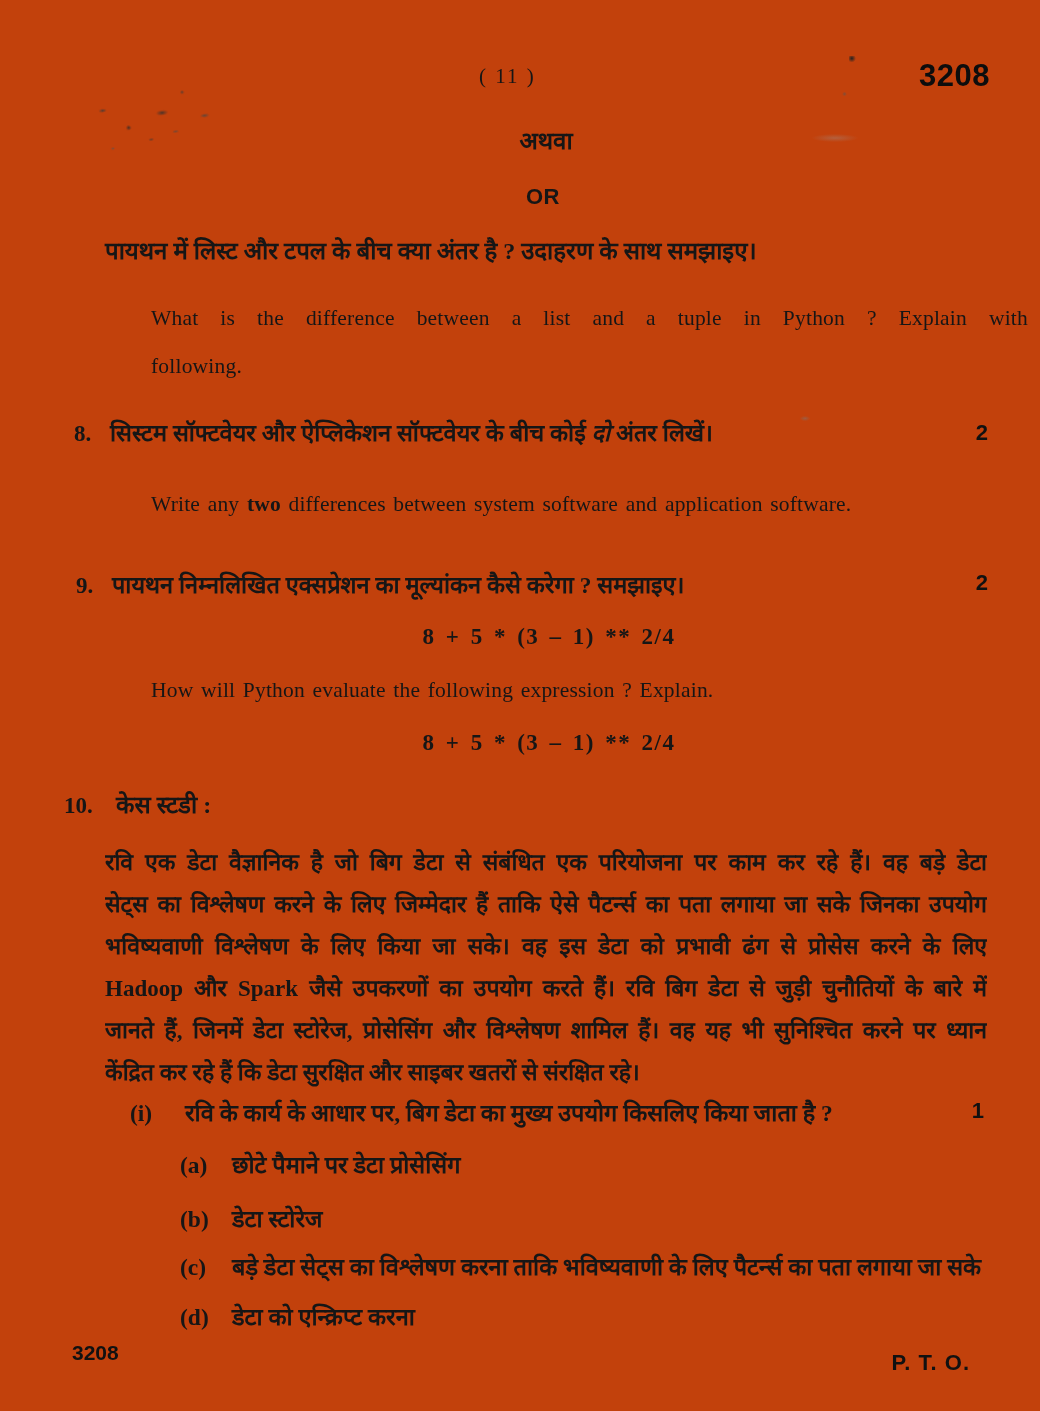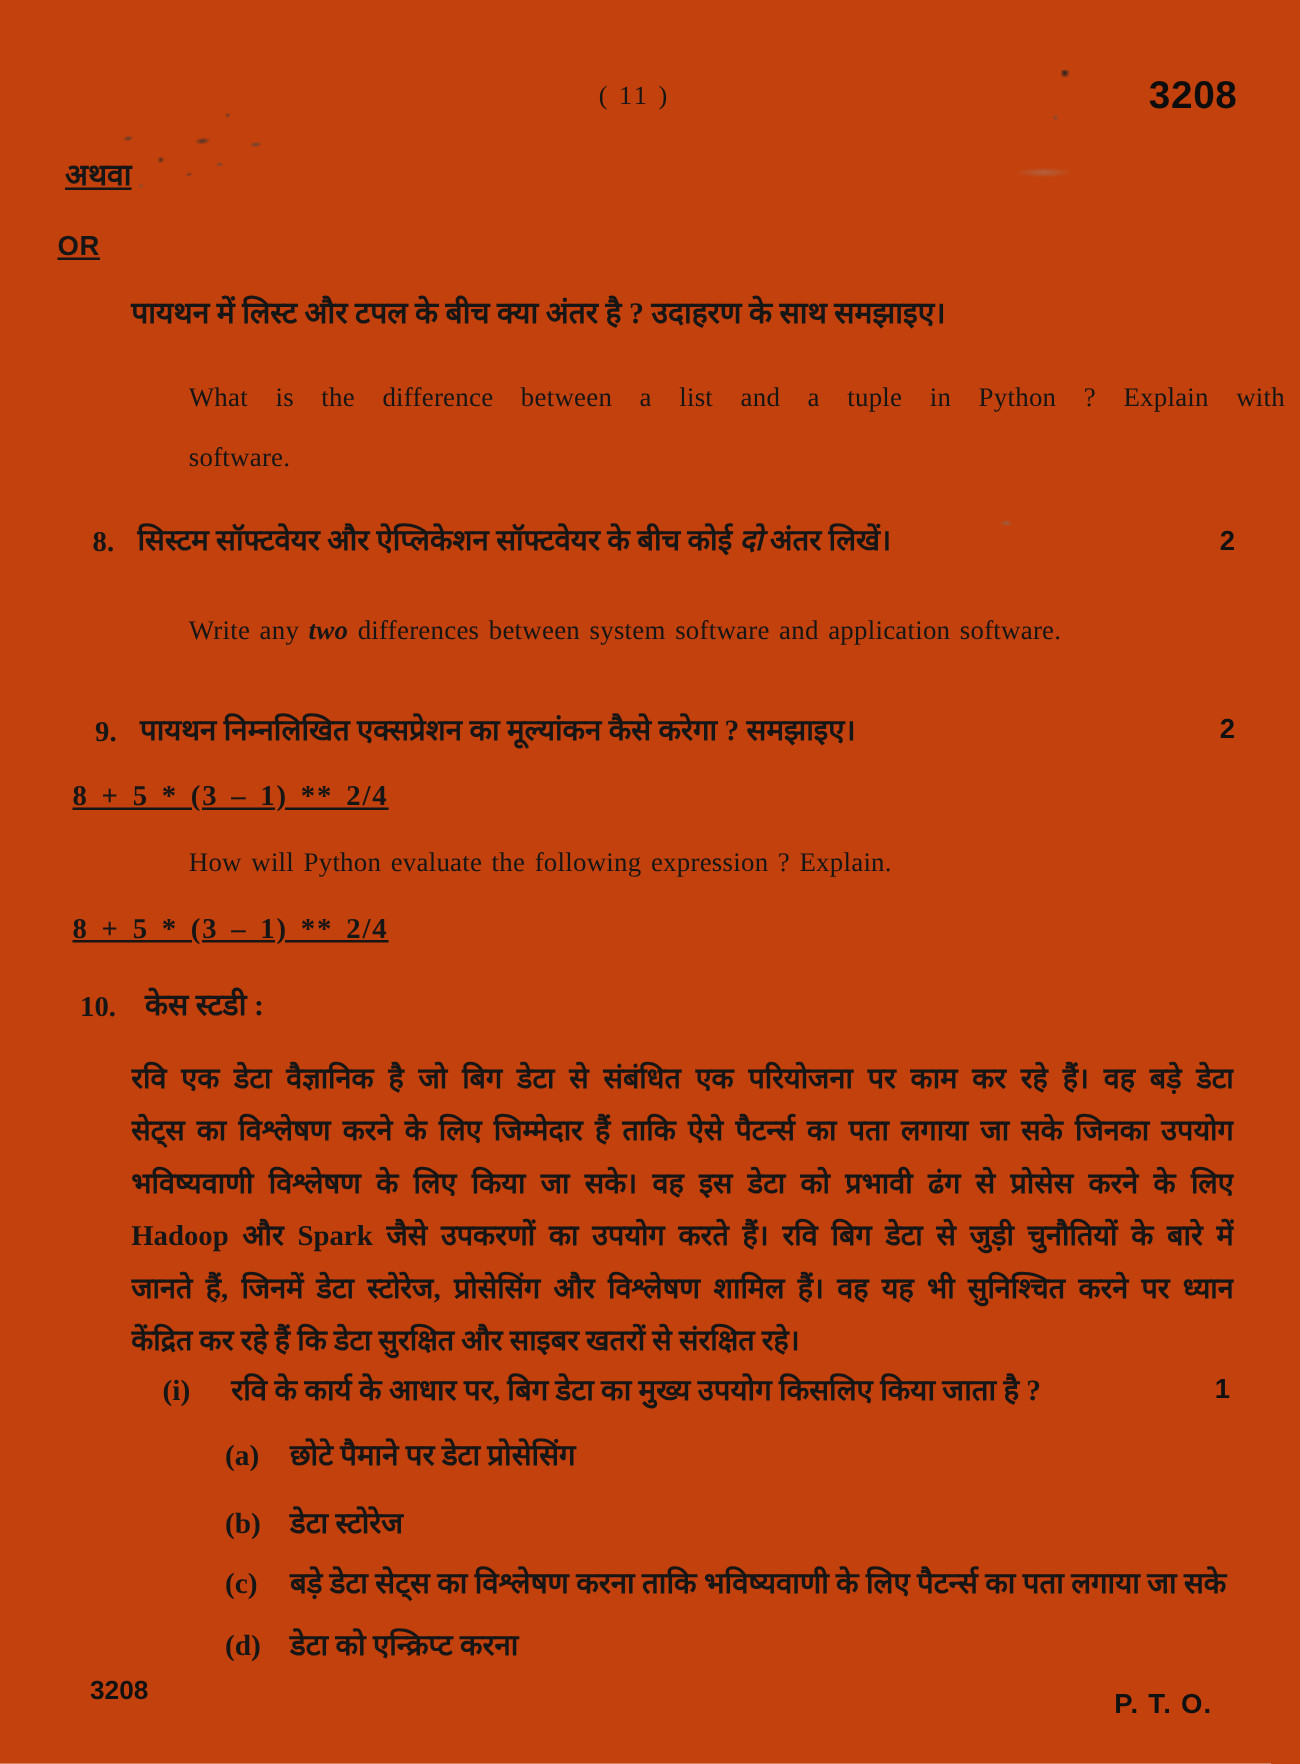--- a/index.html
+++ b/index.html
@@ -9,29 +9,29 @@
     margin:0 auto;
     background:#c2410c;
     font-family:"Liberation Serif","DejaVu Serif",serif;
     color:#161616;
     overflow:hidden;
   }
   
   .dev{font-weight:600;font-size:23.5px;line-height:1.3;}
   .eng{font-size:21.5px;letter-spacing:.2px;word-spacing:2px;margin-left:41px;}
   .abs{position:absolute;}
-  .center-line{left:0;width:100%;text-decoration:underline;}
+  .center-line{left:0;width:100%;text-align:center;}
   .qnum{font-weight:700;font-size:23px;}
   .marks{
     position:absolute;right:52px;
     font-family:"Liberation Sans","DejaVu Sans",sans-serif;
     font-weight:700;font-size:22px;color:#111;
   }
   .em-hi{font-style:italic;font-weight:800;}
-  .em-en{font-style:italic;font-weight:700;}
+  .em-en{font-weight:700;}
   .expr{
     font-size:23px;letter-spacing:1.5px;word-spacing:3px;
     font-weight:600;
   }
   .just{text-align:justify;text-align-last:justify;}
   .case-line{
     display:block;height:42px;line-height:42px;
     text-align:justify;text-align-last:justify;
     white-space:nowrap;overflow:hidden;
   }
@@ -96,21 +96,21 @@
   <div class="abs" style="left:479px;top:64px;font-size:21px;letter-spacing:2px;">( 11 )</div>
   <div class="abs paper-code-top" style="right:50px;top:58px;">3208</div>
 
   <div class="abs center-line dev" style="top:126px;font-size:24px;font-weight:700;text-indent:52px;">अथवा</div>
   <div class="abs center-line" style="top:184px;font-size:22px;font-weight:700;font-family:'Liberation Sans','DejaVu Sans',sans-serif;text-indent:46px;letter-spacing:.5px;">OR</div>
 
   <div class="abs dev" style="left:105px;top:236px;font-size:24px;">पायथन में लिस्ट और टपल के बीच क्या अंतर है ? उदाहरण के साथ समझाइए।</div>
 
   <div class="abs eng" style="left:110px;top:294px;width:877px;line-height:48px;">
     <span class="just" style="display:block;white-space:nowrap;overflow:hidden;">What is the difference between a list and a tuple in Python ? Explain with</span>
-    <span style="display:block;">software.</span>
+    <span style="display:block;">following.</span>
   </div>
 
   <div class="abs qnum" style="left:74px;top:421px;">8.</div>
   <div class="abs dev" style="left:110px;top:418px;width:800px;"><span>सिस्टम सॉफ्टवेयर और ऐप्लिकेशन सॉफ्टवेयर के बीच कोई </span><span class="em-hi">दो</span><span> अंतर लिखें।</span></div>
   <div class="marks" style="top:420px;">2</div>
 
   <div class="abs eng" style="left:110px;top:492px;width:880px;"><span>Write any </span><span class="em-en">two</span><span> differences between system software and application software.</span></div>
 
   <div class="abs qnum" style="left:76px;top:573px;">9.</div>
   <div class="abs dev" style="left:112px;top:570px;">पायथन निम्नलिखित एक्सप्रेशन का मूल्यांकन कैसे करेगा ? समझाइए।</div>

